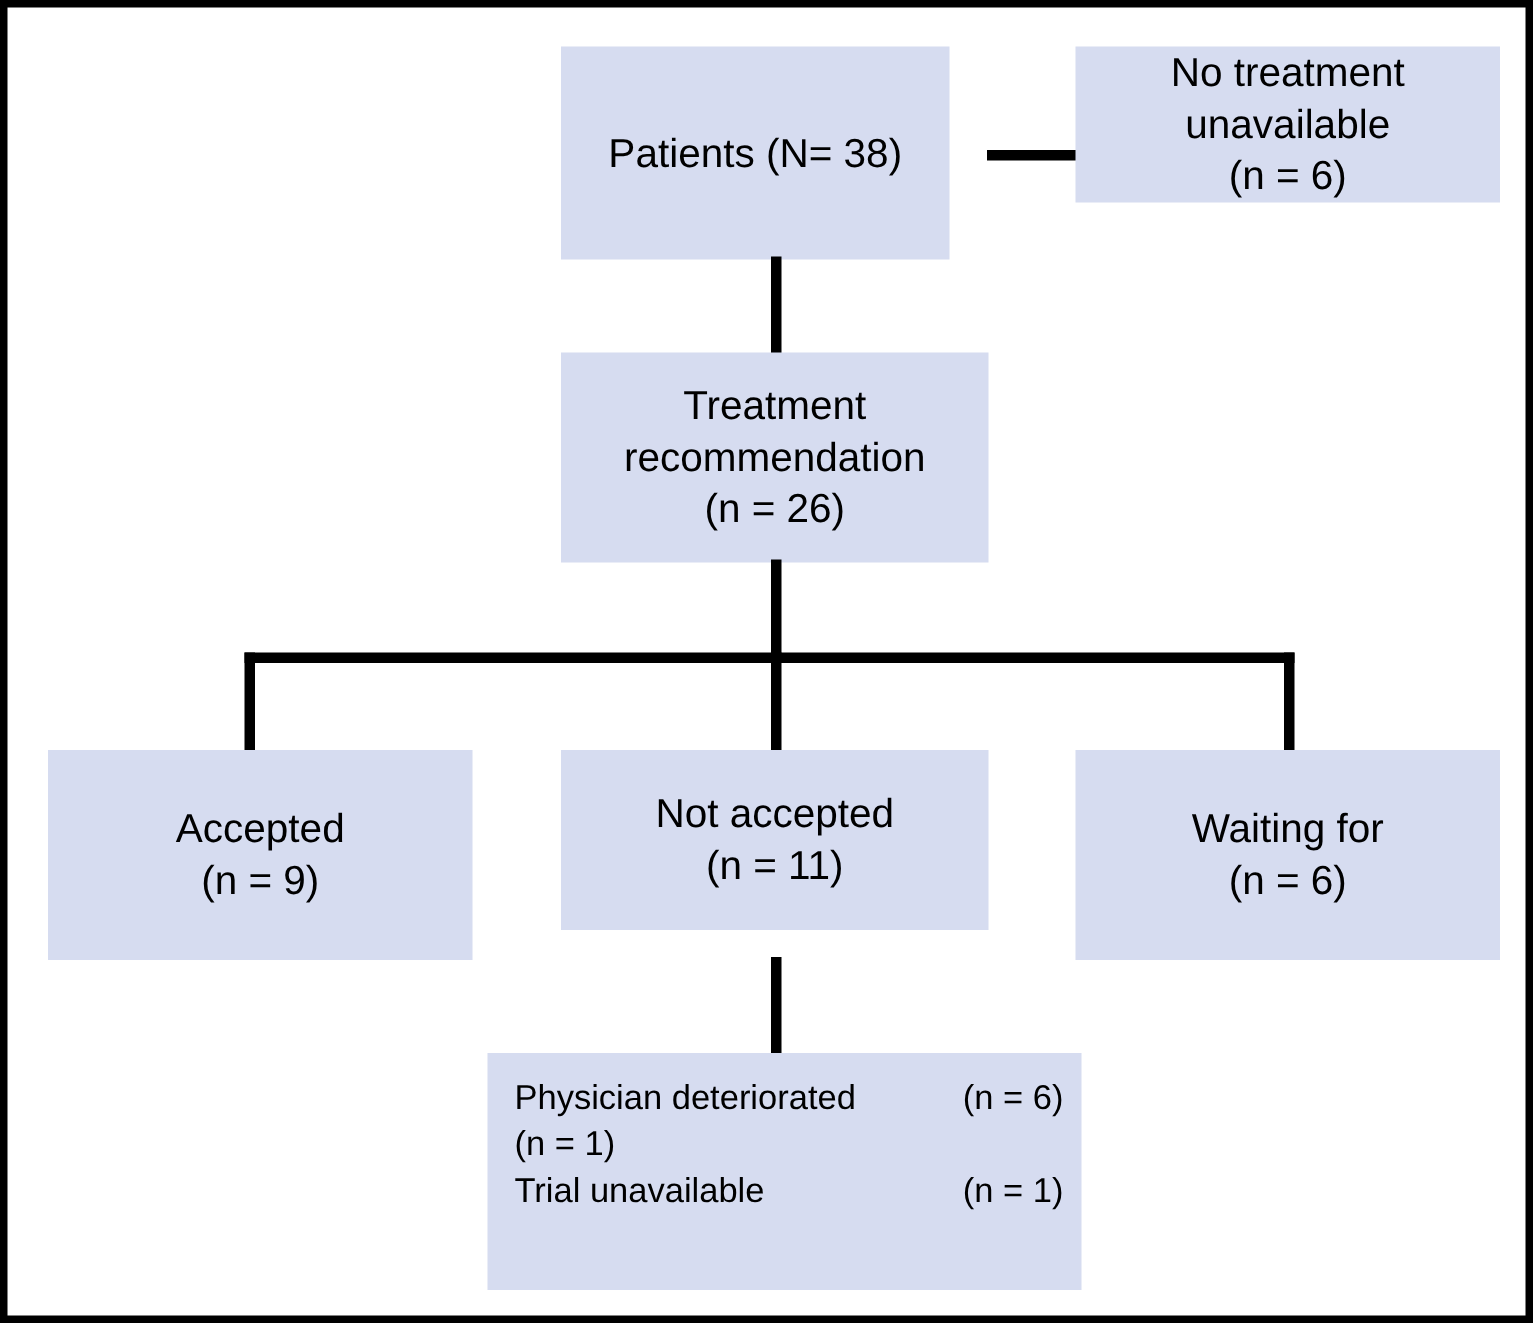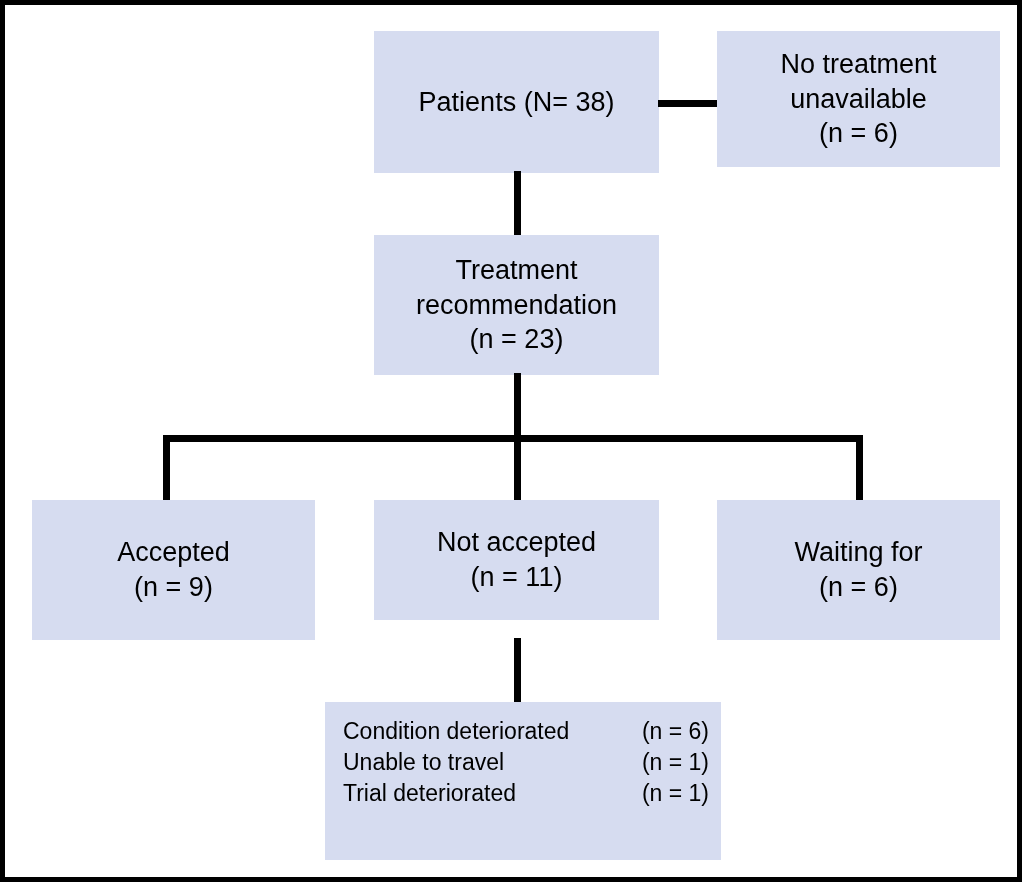--- a/index.html
+++ b/index.html
@@ -35,22 +35,22 @@
   }
   .node .line {
     display: block;
     white-space: pre;
   }
   .connector {
     position: absolute;
     background: #000000;
   }
   
-  #node-patients      { left: 369px; top: 26px;  width: 285px; height: 142px; }
-  #node-no-treatment  { left: 712px; top: 26px;  width: 283px; height: 136px; }
+  #node-patients      { left: 369px; top: 26px;  width: 259px; height: 142px; }
+  #node-no-treatment  { left: 712px; top: 26px;  width: 283px; height: 104px; }
   
   #node-recommendation{ left: 369px; top: 230px; width: 285px; height: 140px; }
   
   #node-accepted      { left: 27px;  top: 495px; width: 283px; height: 140px; }
   #node-not-accepted  { left: 369px; top: 495px; width: 285px; height: 120px; }
   #node-waiting       { left: 712px; top: 495px; width: 283px; height: 140px; text-align: center; }
   
   #node-reasons {
     left: 320px;
     top: 697px;
@@ -96,21 +96,21 @@
     <span class="line">No treatment</span>
     <span class="line">unavailable</span>
     <span class="line">(n = 6)</span>
   </div>
 
   <div class="connector" id="conn-patients-down"></div>
 
   <div class="node" id="node-recommendation">
     <span class="line">Treatment</span>
     <span class="line">recommendation</span>
-    <span class="line">(n = 23)</span>
+    <span class="line">(n = 26)</span>
   </div>
 
   <div class="connector" id="conn-recommendation-down"></div>
   <div class="connector" id="conn-split-horizontal"></div>
   <div class="connector" id="conn-split-left-down"></div>
   <div class="connector" id="conn-split-mid-down"></div>
   <div class="connector" id="conn-split-right-down"></div>
 
   <div class="node" id="node-accepted">
     <span class="line">Accepted</span>
@@ -124,26 +124,25 @@
 
   <div class="node" id="node-waiting">
     <span class="line">Waiting for</span>
     <span class="line">(n = 6)</span>
   </div>
 
   <div class="connector" id="conn-notaccepted-down"></div>
 
   <div class="node" id="node-reasons">
     <div class="reason-row">
-      <span class="reason-label">Condition deteriorated</span>
+      <span class="reason-label">Physician deteriorated</span>
       <span class="reason-count">(n = 6)</span>
     </div>
     <div class="reason-row">
-      <span class="reason-label">Unable to travel</span>
       <span class="reason-count">(n = 1)</span>
     </div>
     <div class="reason-row">
-      <span class="reason-label">Trial deteriorated</span>
+      <span class="reason-label">Trial unavailable</span>
       <span class="reason-count">(n = 1)</span>
     </div>
   </div>
 
 </div>
 
 </body></html>

